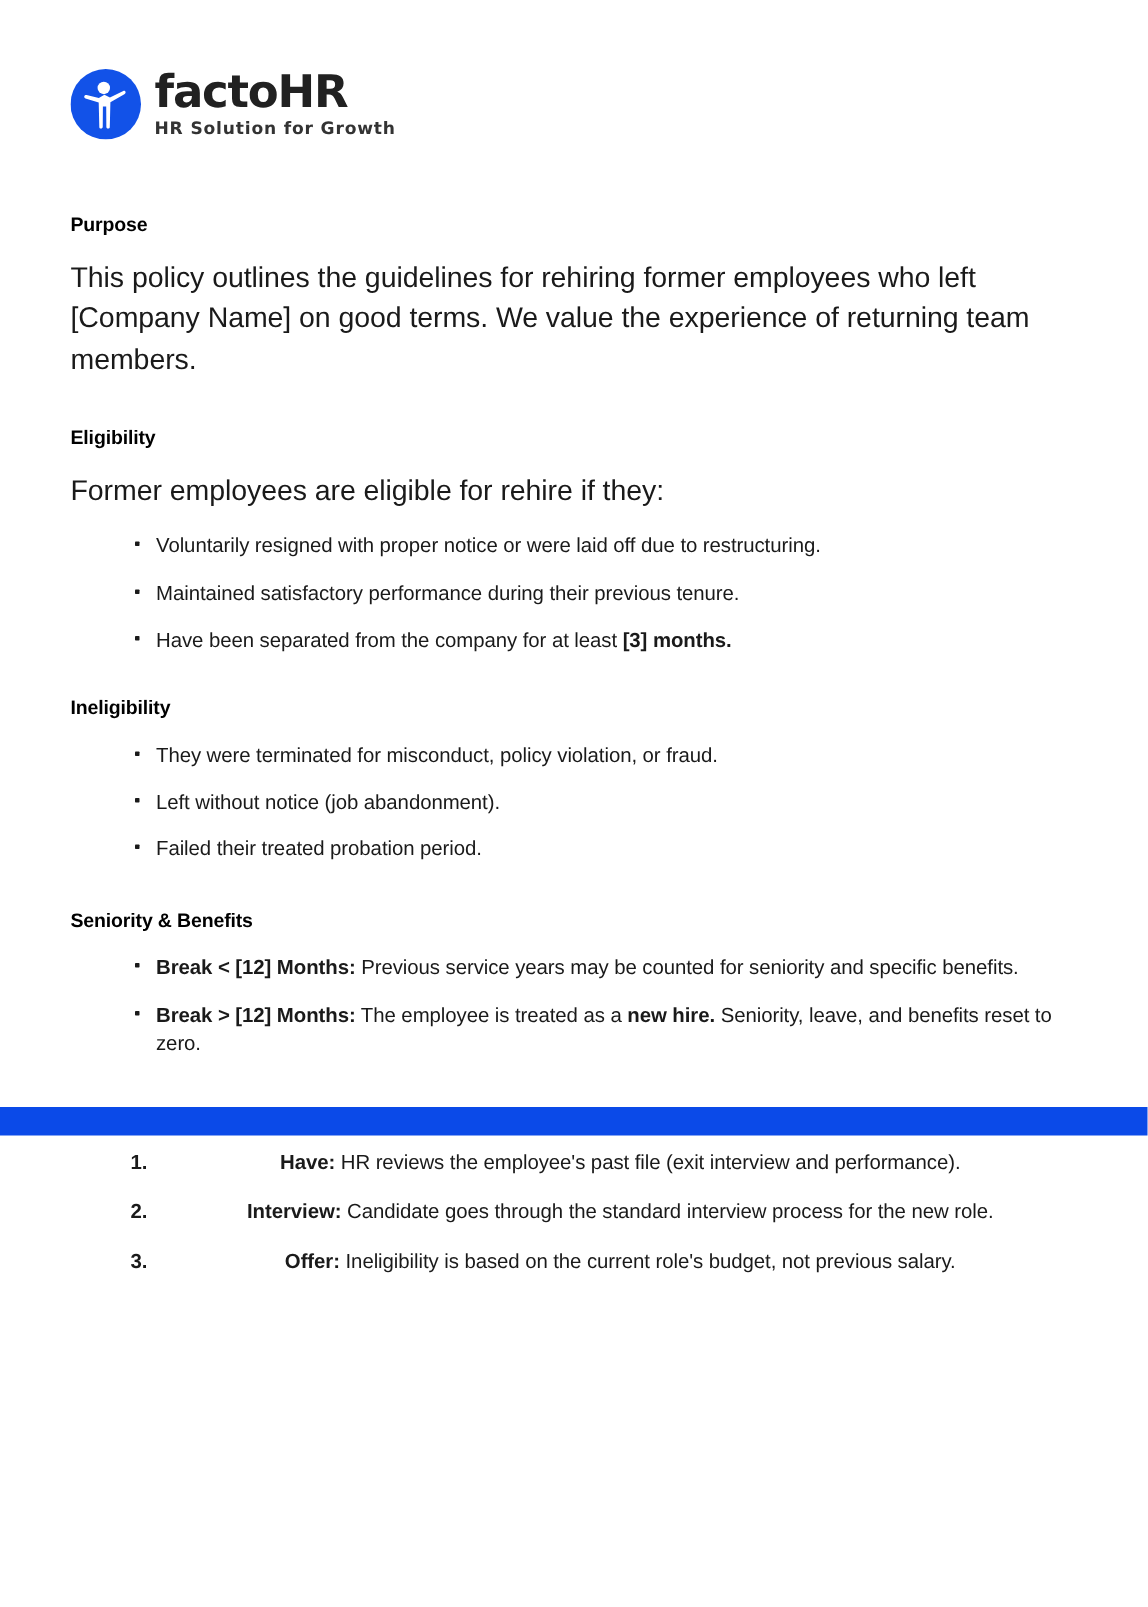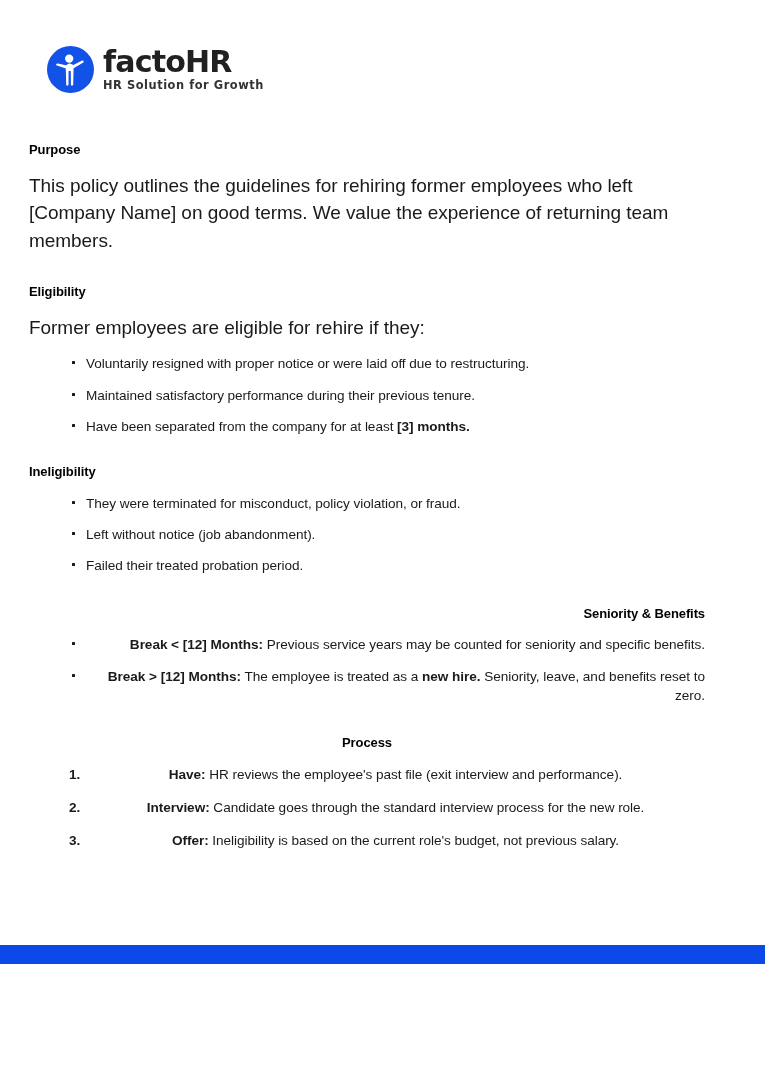--- a/index.html
+++ b/index.html
@@ -13,21 +13,21 @@
     font-family: "Liberation Sans", sans-serif;
     color: #1a1a1a;
     position: relative;
     overflow: hidden;
     -webkit-font-smoothing: antialiased;
   }
 
   .page {
     position: relative;
     width: 765px;
-    height: 964px;
+    height: 757px;
     box-sizing: border-box;
   }
 
   
   .logo-block {
     position: absolute;
     left: 47px;
     top: 46px;
     display: flex;
     align-items: center;
@@ -59,21 +59,21 @@
     color: #333333;
     letter-spacing: 0.55px;
     line-height: 1.15;
     margin-top: 2px;
     font-family: "DejaVu Sans", sans-serif;
   }
 
   
   .content {
     position: absolute;
-    left: 29px;
+    left: 47px;
     top: 142px;
     width: 676px;
   }
 
   h2.section-heading {
     font-size: 13px;
     font-weight: bold;
     color: #000000;
     margin: 0 0 14px 0;
     line-height: 1.2;
@@ -87,21 +87,21 @@
     color: #1a1a1a;
     letter-spacing: -0.05px;
   }
 
   .section { margin-bottom: 26px; }
   .section:last-child { margin-bottom: 0; text-align: center; }
 
   .section-purpose { margin-bottom: 30px; }
   .section-eligibility { margin-bottom: 28px; }
   .section-ineligibility { margin-bottom: 30px; }
-  .section-seniority { margin-bottom: 30px; text-align: right; }
+  .section-seniority { margin-bottom: 30px; }
 
   ul.bullets {
     list-style: none;
     margin: 13px 0 0 0;
     padding: 0;
   }
   ul.bullets > li {
     position: relative;
     padding-left: 57px;
     font-size: 13.6px;

